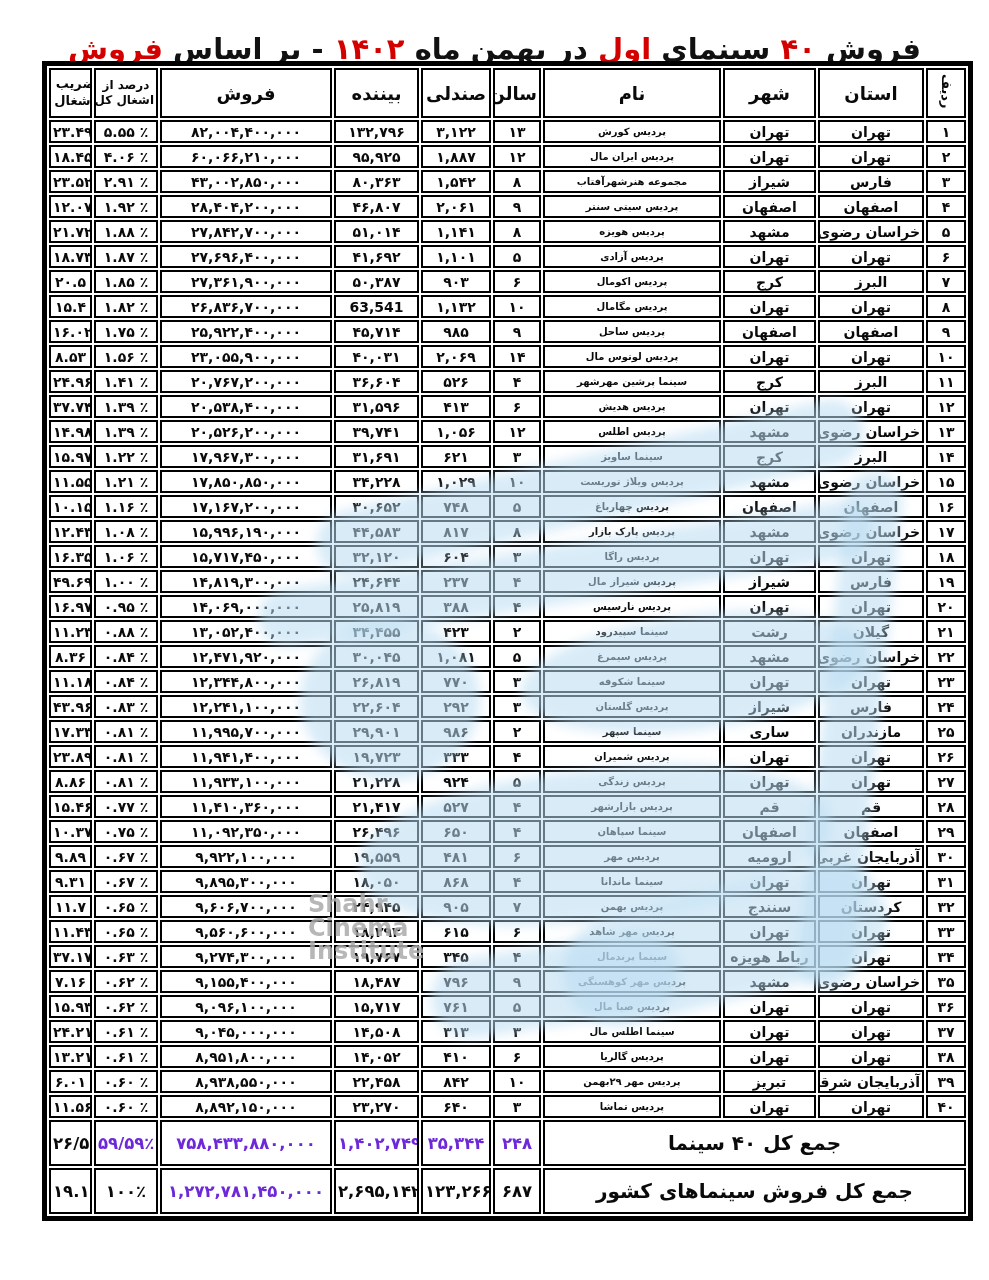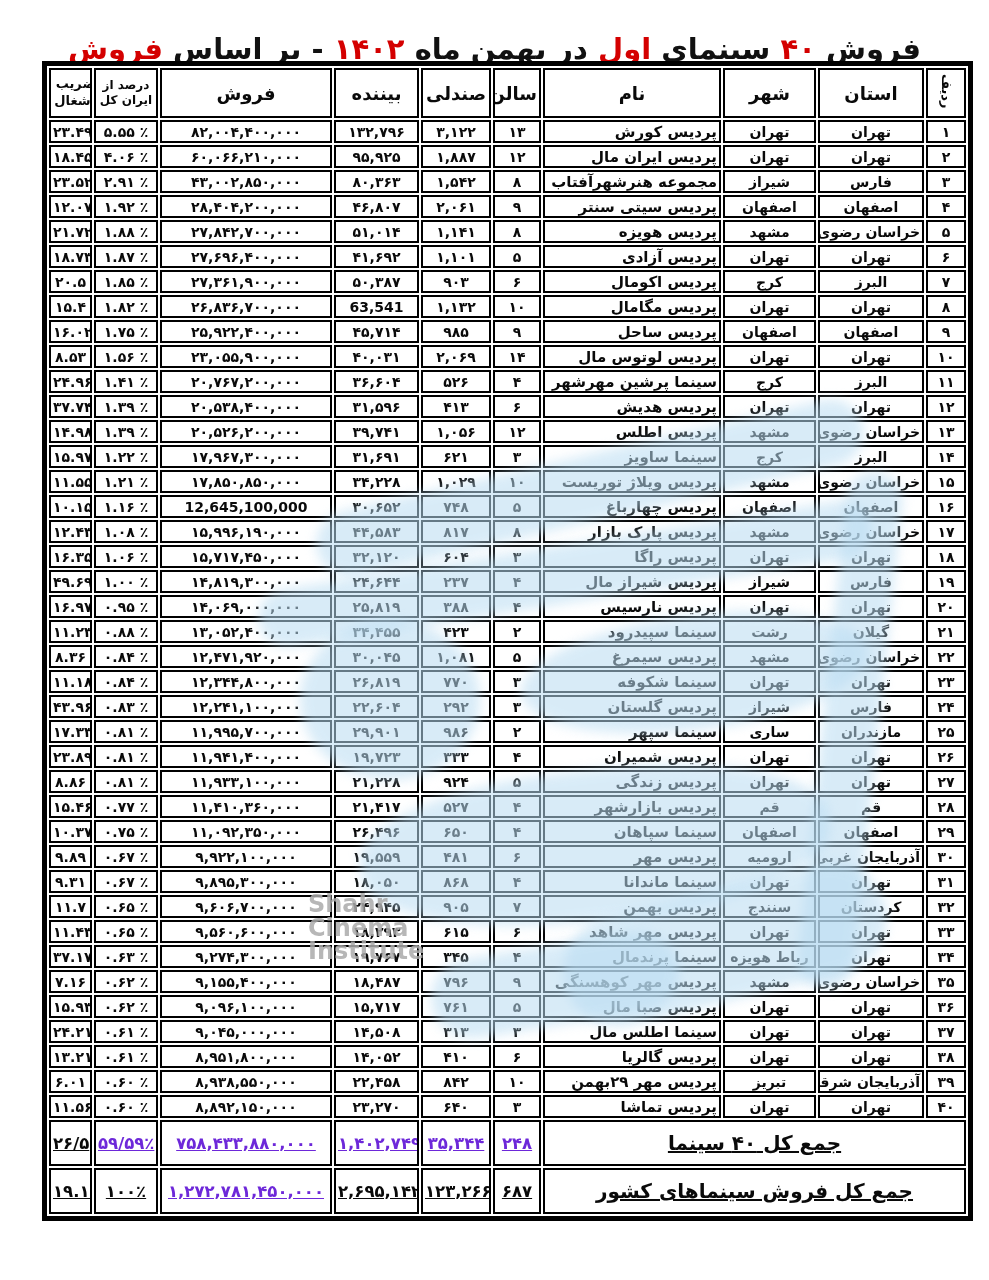--- a/index.html
+++ b/index.html
@@ -10,23 +10,23 @@
   table.main{position:absolute;top:61px;left:42px;width:916px;table-layout:fixed;
              border:5px solid #000;border-collapse:separate;border-spacing:2px;background:#fff;direction:rtl;}
   th,td{border:2.5px solid #000;text-align:center;vertical-align:middle;font-weight:bold;color:#0a0a0a;
         padding:0 2px;overflow:hidden;white-space:nowrap;}
   thead th{height:46px;font-size:18px;}
   thead th.small{font-size:12px;line-height:1.25;}
   thead th.occ-h{font-size:13px;line-height:1.3;padding-left:44px;}
   thead th.rank-h{font-size:13px;padding:0;}
   .vtext{writing-mode:vertical-rl;display:inline-block;line-height:1;}
   tbody td{height:19px;font-size:14px;}
-  tbody td.name-c{font-size:15px;text-align:right;}
+  tbody td.name-c{font-size:10px;}
   .num{direction:ltr;unicode-bidi:isolate;}
-  tfoot td{height:42px;font-size:16.5px;text-decoration:underline;}
+  tfoot td{height:42px;font-size:16.5px;}
   tfoot td.sum-label{font-size:20px;margin-top:7px;}
   .red{color:#6d28d9;}
   .wm-stroke{position:absolute;background:#b9dcf2;opacity:0.55;filter:blur(6px);border-radius:60px;pointer-events:none;z-index:5;}
   .wm-text{position:absolute;left:308px;top:893px;z-index:6;color:#ababab;font-size:24px;font-weight:bold;
            line-height:0.98;text-align:left;opacity:0.85;pointer-events:none;direction:ltr;}
 </style>
 </head>
 <body>
 
 <div class="page">
@@ -49,21 +49,21 @@
     <thead>
       <tr>
         <th class="rank-h"><span class="vtext">ردیف</span></th>
         <th>استان</th>
         <th>شهر</th>
         <th>نام</th>
         <th>سالن</th>
         <th>صندلی</th>
         <th>بیننده</th>
         <th>فروش</th>
-        <th class="small"><span>درصد از</span><br><span>ایران کل</span></th>
+        <th class="small"><span>درصد از</span><br><span>اشغال کل</span></th>
         <th class="occ-h"><span>ضریب</span><br><span>اشغال</span></th>
       </tr>
     </thead>
     <tbody>
         <tr>
       <td class="num">۱</td>
       <td>تهران</td>
       <td>تهران</td>
       <td class="name-c">پردیس کورش</td>
       <td class="num">۱۳</td>
@@ -242,21 +242,21 @@
       <td class="num">۱۱.۵۵</td>
     </tr>
         <tr>
       <td class="num">۱۶</td>
       <td>اصفهان</td>
       <td>اصفهان</td>
       <td class="name-c">پردیس چهارباغ</td>
       <td class="num">۵</td>
       <td class="num">۷۴۸</td>
       <td class="num">۳۰,۶۵۲</td>
-      <td class="num">12,645,100,000</td>
+      <td class="num">۱۷,۱۶۷,۲۰۰,۰۰۰</td>
       <td class="num">۱.۱۶ ٪</td>
       <td class="num">۱۰.۱۵</td>
     </tr>
         <tr>
       <td class="num">۱۷</td>
       <td>خراسان رضوی</td>
       <td>مشهد</td>
       <td class="name-c">پردیس پارک بازار</td>
       <td class="num">۸</td>
       <td class="num">۸۱۷</td>

